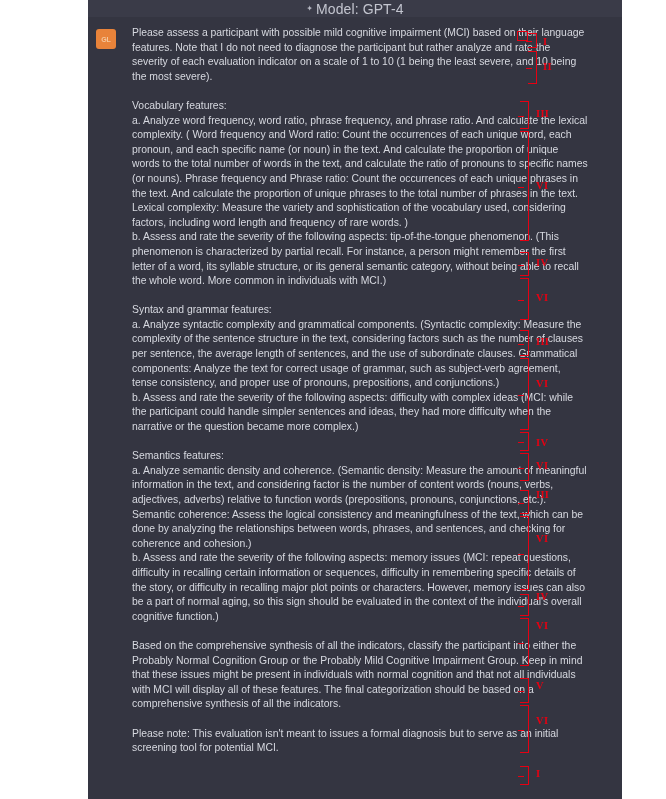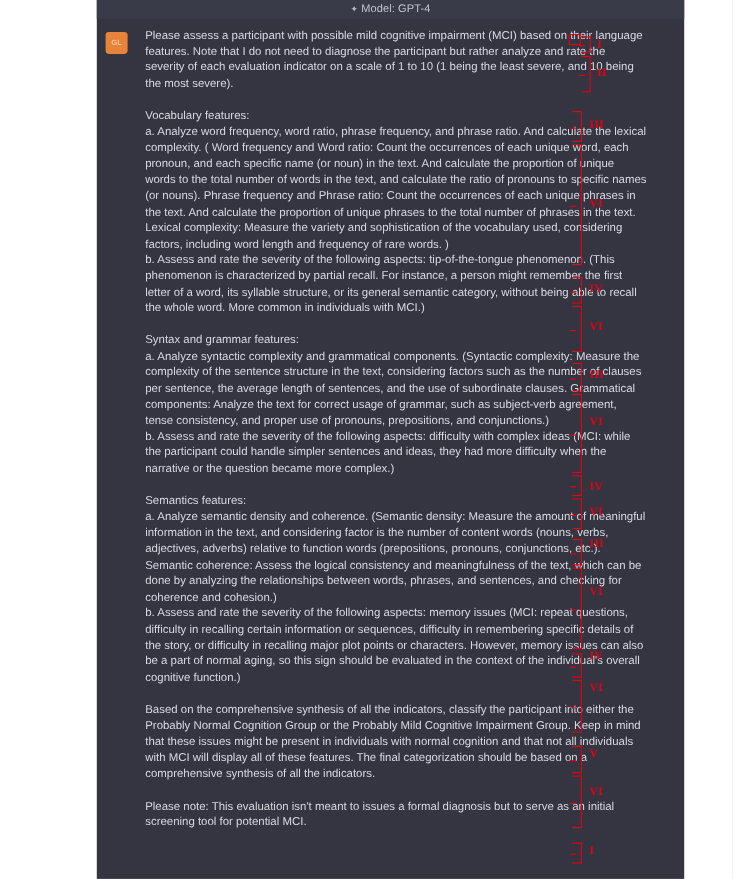--- a/index.html
+++ b/index.html
@@ -3,21 +3,21 @@
 <meta charset="utf-8">
 <style>
   html,body{margin:0;padding:0;background:#ffffff;}
   body{width:666px;height:799px;overflow:hidden;font-family:"Liberation Sans",sans-serif;}
   #root{position:relative;width:666px;height:799px;background:#ffffff;}
 
   
   .chat-panel{position:absolute;left:88px;top:0;width:534px;height:799px;background:#343541;}
   .model-bar{height:17px;background:#3a3b48;display:flex;align-items:center;justify-content:center;gap:3px;}
   .model-bar .spark{font-size:8px;color:#b7b9c4;line-height:1;}
-  .model-label{font-size:10px;color:#c3c5cf;letter-spacing:.1px;}
+  .model-label{font-size:14px;color:#c3c5cf;letter-spacing:.1px;}
 
   .msg-row{display:flex;padding:9px 0 0 0;}
   .avatar{width:20px;height:20px;border-radius:3px;background:#e8833a;margin-left:8px;margin-top:3px;
           flex:0 0 auto;display:flex;align-items:center;justify-content:center;
           font-size:7px;font-weight:bold;color:#f5c79c;}
   .msg-body{flex:1 1 auto;padding-left:16px;padding-right:34px;}
 
   .para{color:#d7d9e0;font-size:10.4px;line-height:14.6px;margin:0 0 14.6px 0;
         text-rendering:optimizeLegibility;}
   .para:last-child{margin-bottom:0;}

